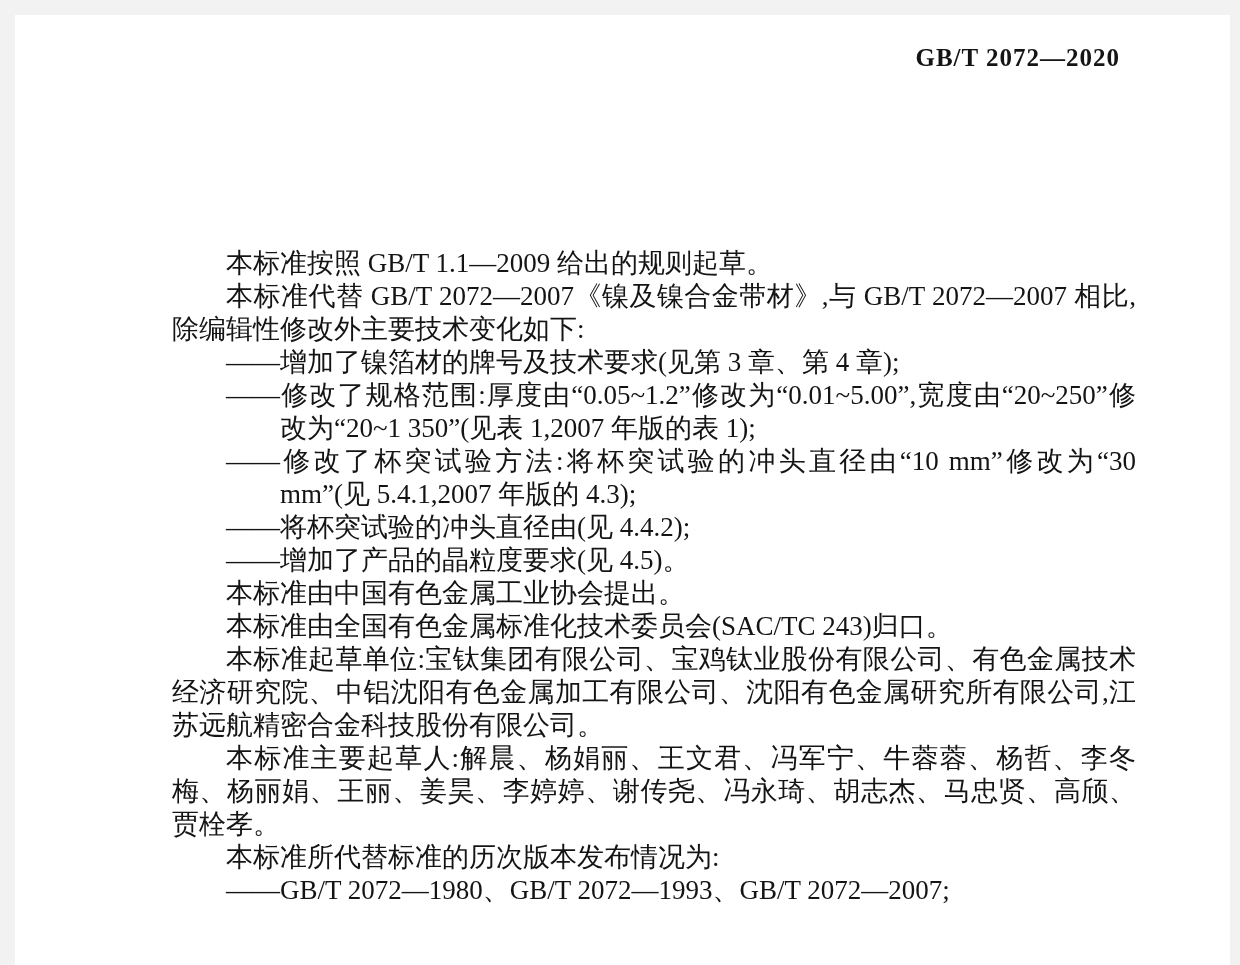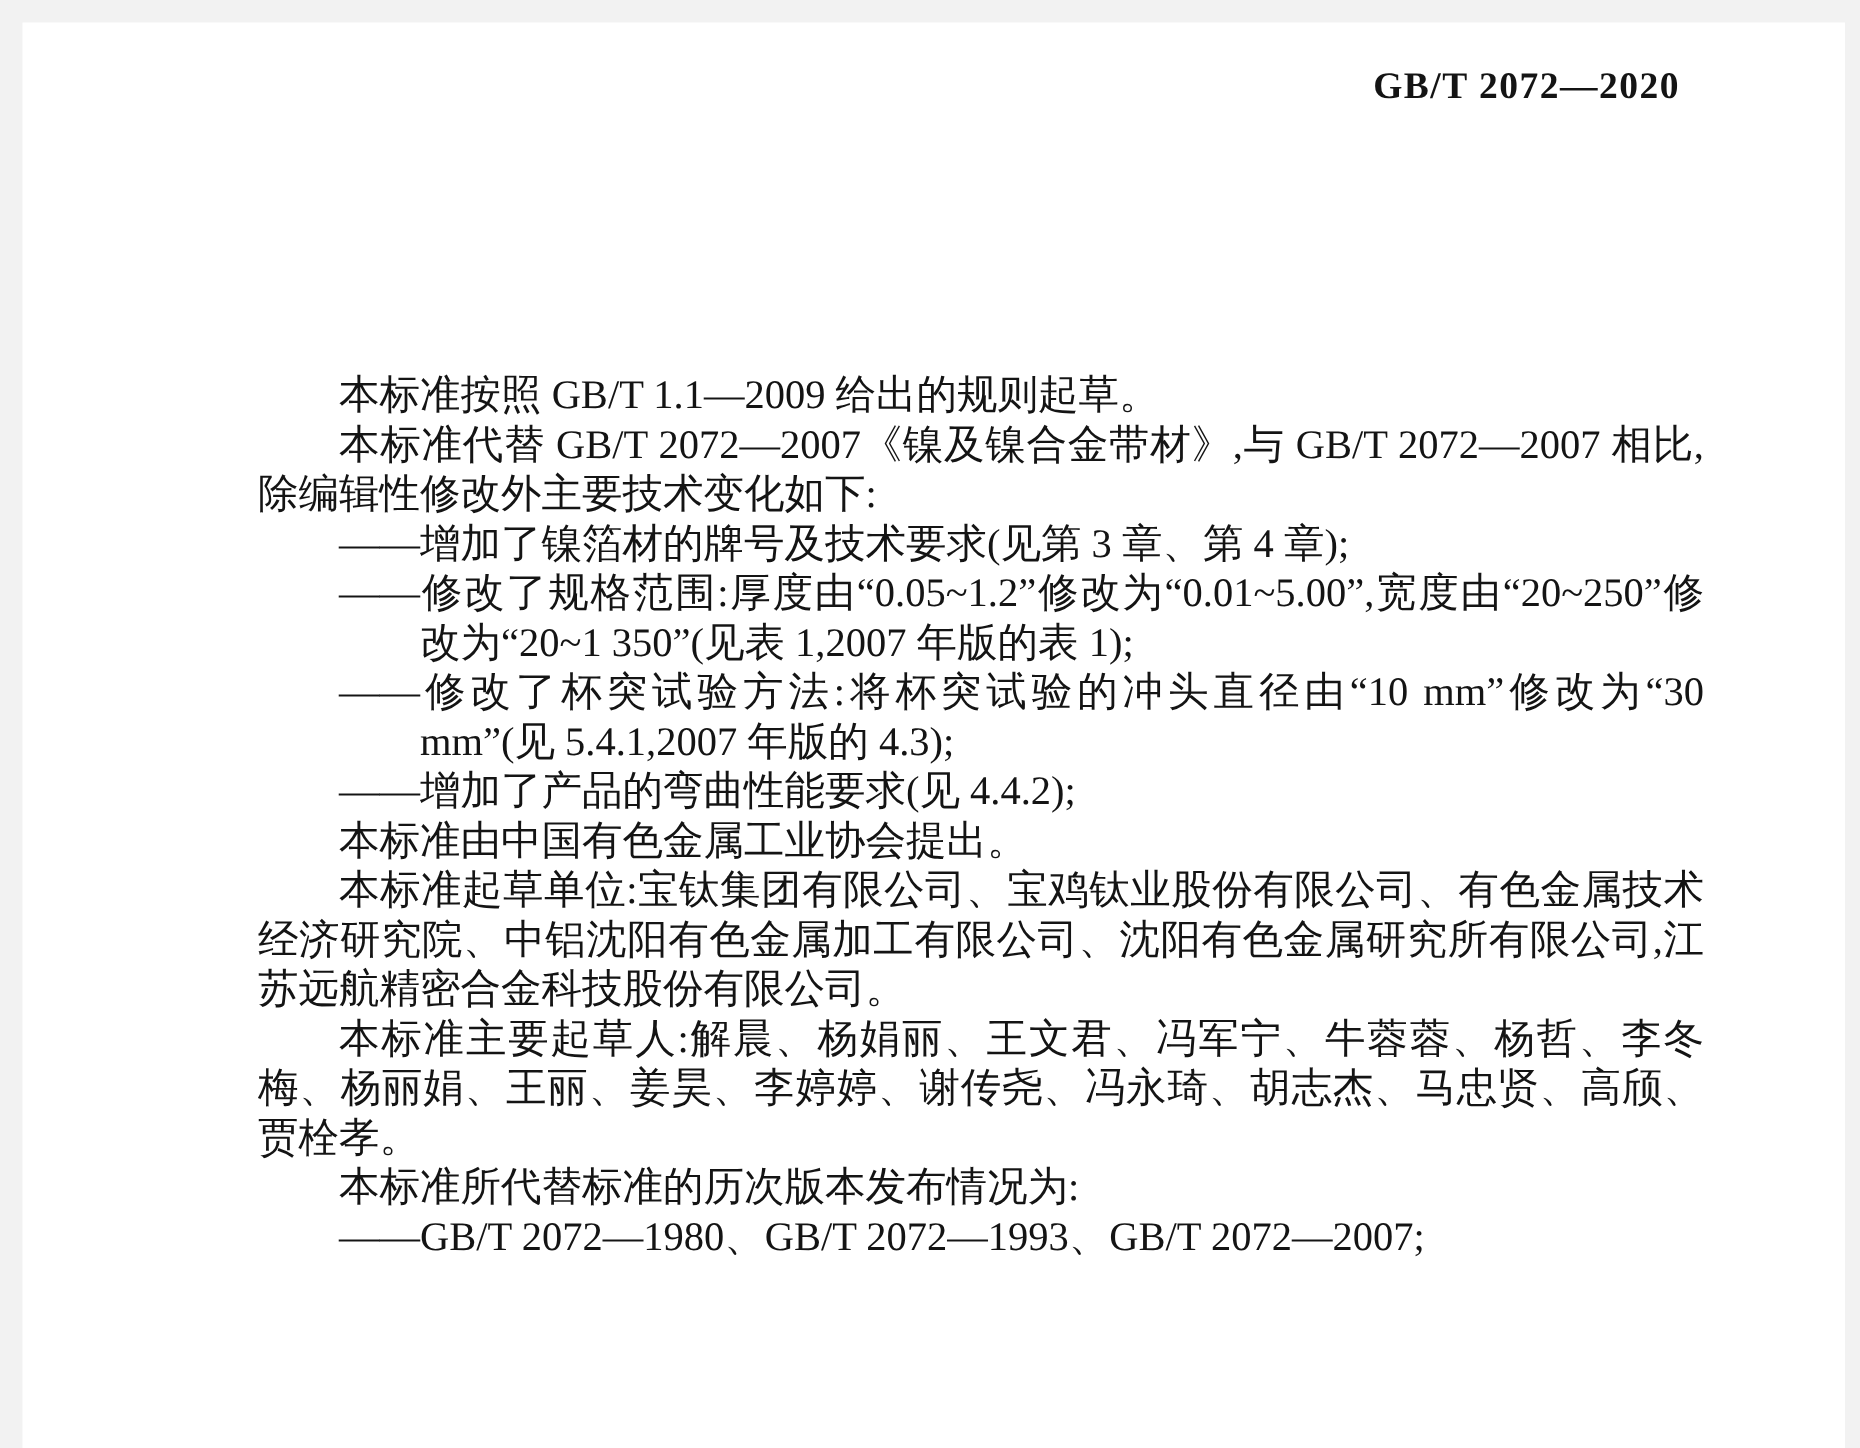--- a/index.html
+++ b/index.html
@@ -56,20 +56,22 @@
 <div class="page">
   <div class="std-header">GB/T 2072—2020</div>
 
 
   <div class="doc-body">
       <p class="para type-indent">本标准按照 GB/T 1.1—2009 给出的规则起草。</p>
       <p class="para type-indent">本标准代替 GB/T 2072—2007《镍及镍合金带材》,与 GB/T 2072—2007 相比,除编辑性修改外主要技术变化如下:</p>
       <p class="para type-dash">——增加了镍箔材的牌号及技术要求(见第 3 章、第 4 章);</p>
       <p class="para type-dash">——修改了规格范围:厚度由“0.05~1.2”修改为“0.01~5.00”,宽度由“20~250”修改为“20~1 350”(见表 1,2007 年版的表 1);</p>
       <p class="para type-dash">——修改了杯突试验方法:将杯突试验的冲头直径由“10 mm”修改为“30 mm”(见 5.4.1,2007 年版的 4.3);</p>
-      <p class="para type-dash">——增加了产品的弯曲性能要求(见 4.4.2);</p>
+      <p class="para type-dash">——将杯突试验的冲头直径由(见 4.4.2);</p>
+      <p class="para type-dash">——增加了产品的晶粒度要求(见 4.5)。</p>
       <p class="para type-indent">本标准由中国有色金属工业协会提出。</p>
+      <p class="para type-indent">本标准由全国有色金属标准化技术委员会(SAC/TC 243)归口。</p>
       <p class="para type-indent">本标准起草单位:宝钛集团有限公司、宝鸡钛业股份有限公司、有色金属技术经济研究院、中铝沈阳有色金属加工有限公司、沈阳有色金属研究所有限公司,江苏远航精密合金科技股份有限公司。</p>
       <p class="para type-indent">本标准主要起草人:解晨、杨娟丽、王文君、冯军宁、牛蓉蓉、杨哲、李冬梅、杨丽娟、王丽、姜昊、李婷婷、谢传尧、冯永琦、胡志杰、马忠贤、高颀、贾栓孝。</p>
       <p class="para type-indent">本标准所代替标准的历次版本发布情况为:</p>
       <p class="para type-dash">——GB/T 2072—1980、GB/T 2072—1993、GB/T 2072—2007;</p>
     </div>
 </div>
 
 </body></html>

